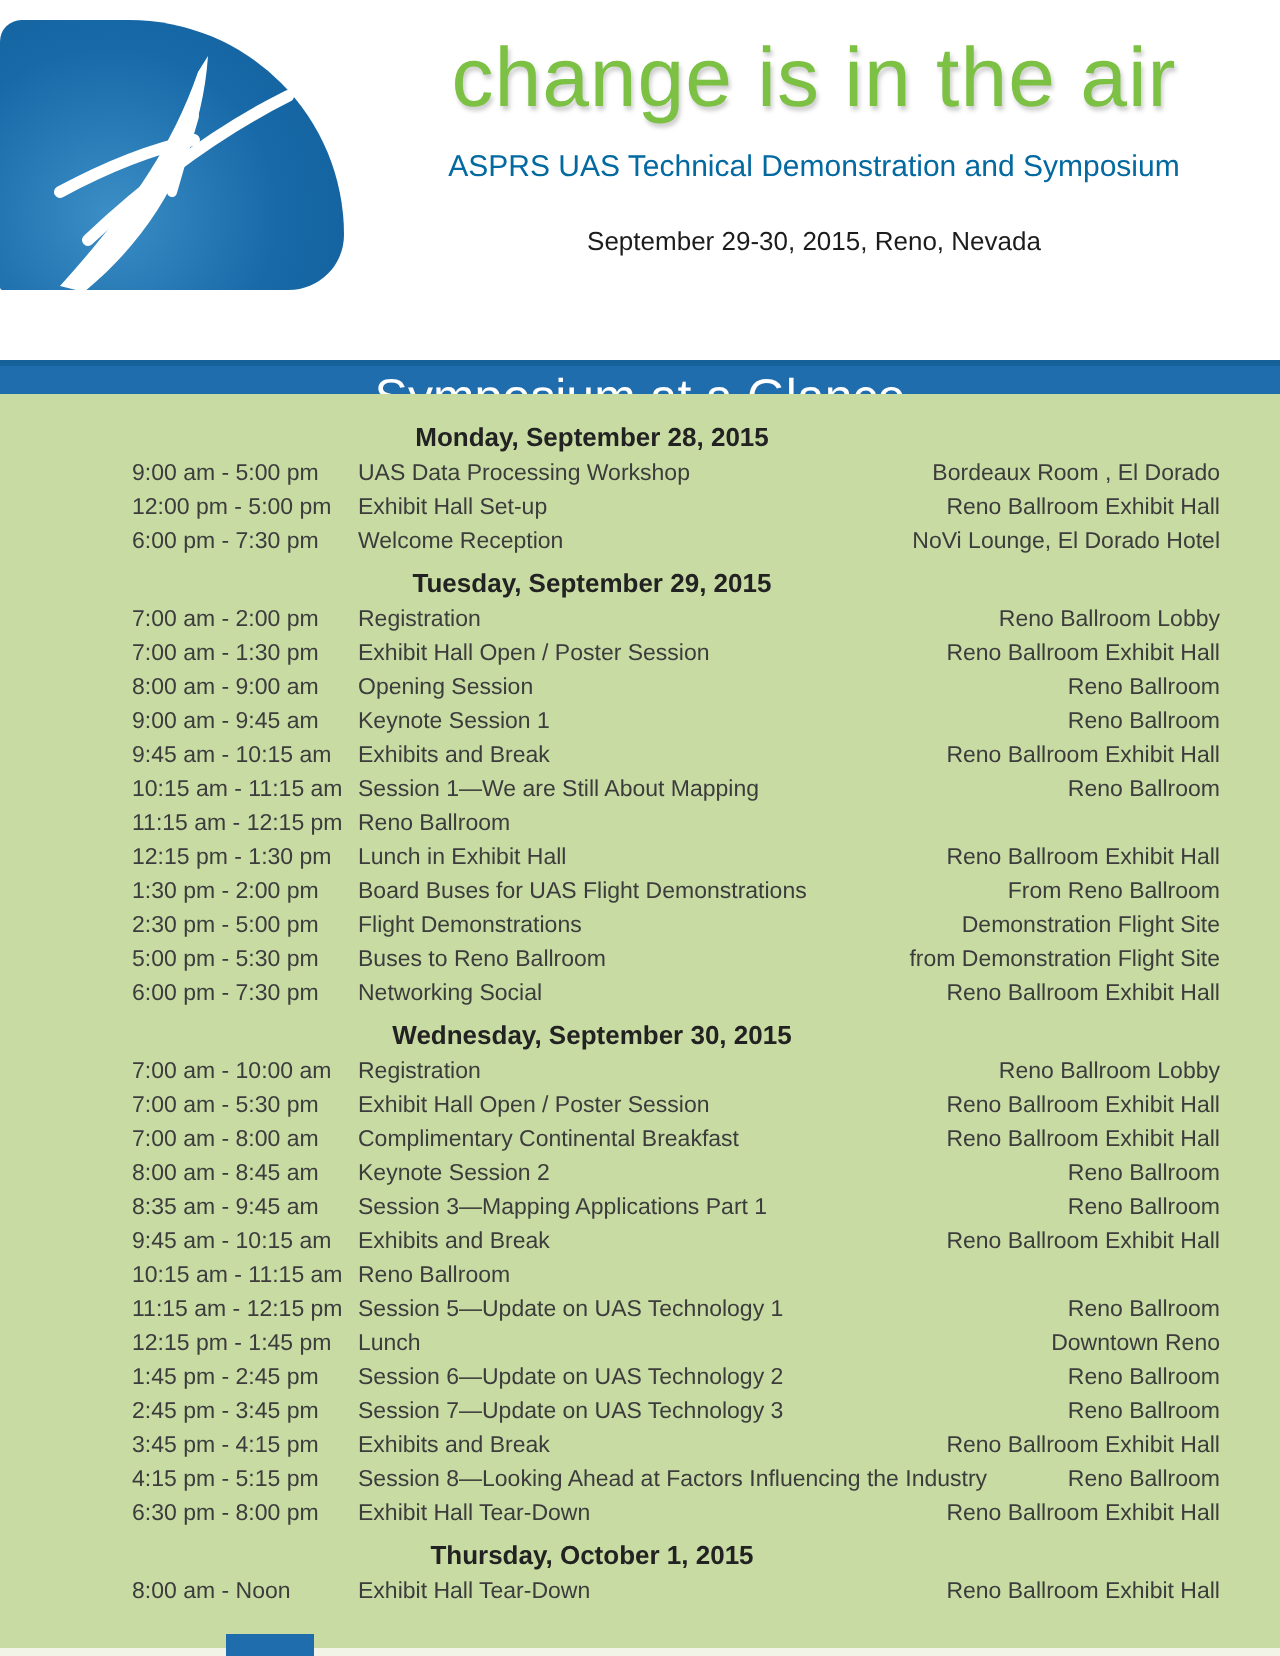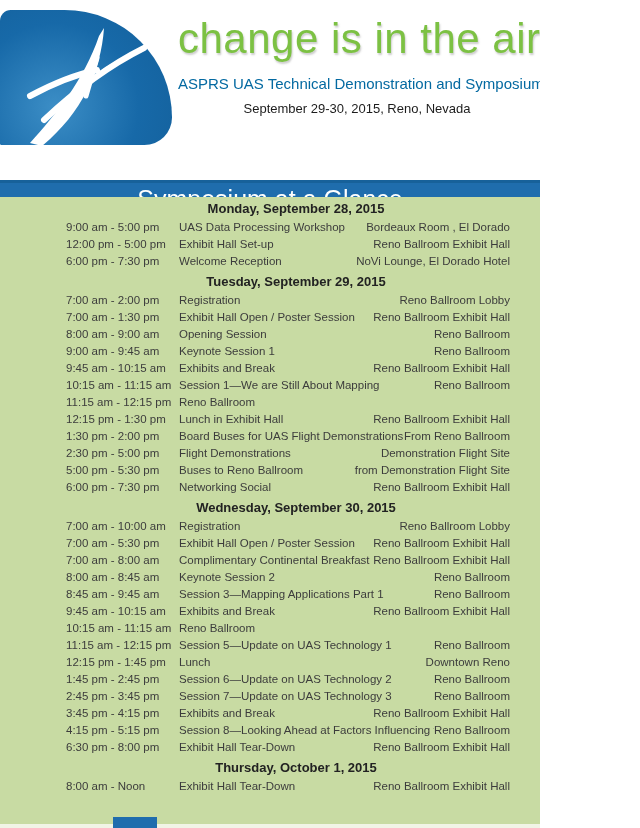--- a/index.html
+++ b/index.html
@@ -3,21 +3,21 @@
 <meta charset="utf-8">
 <style>
   * { box-sizing: border-box; }
   html, body { margin: 0; padding: 0; }
   body {
     font-family: "Liberation Sans", sans-serif;
     background: #ffffff;
   }
   .page {
     position: relative;
-    width: 540px;
+    width: 640px;
     height: 828px;
     background: #ffffff;
     overflow: hidden;
   }
   
   .top-green-line {
     position: absolute;
     top: 2px; left: 187px; right: 0;
     height: 4px;
     background: var(--accent-green, #7cc143);
@@ -45,21 +45,21 @@
     text-shadow: 1px 2px 2px rgba(110,110,110,0.35);
     white-space: nowrap;
   }
   .subtitle {
     margin-top: 13px;
     font-size: 15px;
     color: #0369a1;
     white-space: nowrap;
   }
   .dateline {
-    margin-top: 9px;
+    margin-top: 21px;
     font-size: 13px;
     color: #1c1c1c;
     white-space: nowrap;
   }
   
   .banner {
     position: absolute;
     top: 160px; left: 0; right: 0;
     height: 37px;
     background: var(--banner-blue, #1f6dad);
@@ -69,21 +69,21 @@
     font-size: 25px;
     line-height: 33px;
     margin-top: 20px;
   }
   
   .schedule {
     position: absolute;
     top: 197px; left: 0; right: 0;
     height: 627px;
     background: var(--body-green, #c8dba3);
-    padding-top: 0;
+    padding-top: 10px;
   }
   .day-header {
     width: 592px;
     text-align: center;
     font-weight: bold;
     font-size: 13px;
     line-height: 17px;
     color: #222222;
     margin: 3px 0 2px 0;
   }
@@ -239,21 +239,21 @@
           <div class="cell-time">7:00 am - 8:00 am</div>
           <div class="cell-name">Complimentary Continental Breakfast</div>
           <div class="cell-location">Reno Ballroom Exhibit Hall</div>
         </div>
         <div class="event-row">
           <div class="cell-time">8:00 am - 8:45 am</div>
           <div class="cell-name">Keynote Session 2</div>
           <div class="cell-location">Reno Ballroom</div>
         </div>
         <div class="event-row">
-          <div class="cell-time">8:45 am - 9:45 am</div>
+          <div class="cell-time">8:35 am - 9:45 am</div>
           <div class="cell-name">Session 3—Mapping Applications Part 1</div>
           <div class="cell-location">Reno Ballroom</div>
         </div>
         <div class="event-row">
           <div class="cell-time">9:45 am - 10:15 am</div>
           <div class="cell-name">Exhibits and Break</div>
           <div class="cell-location">Reno Ballroom Exhibit Hall</div>
         </div>
         <div class="event-row">
           <div class="cell-time">10:15 am - 11:15 am</div>

